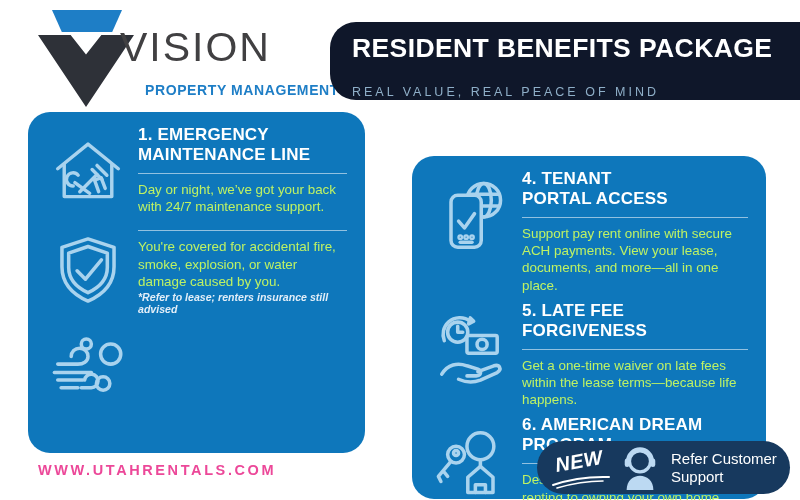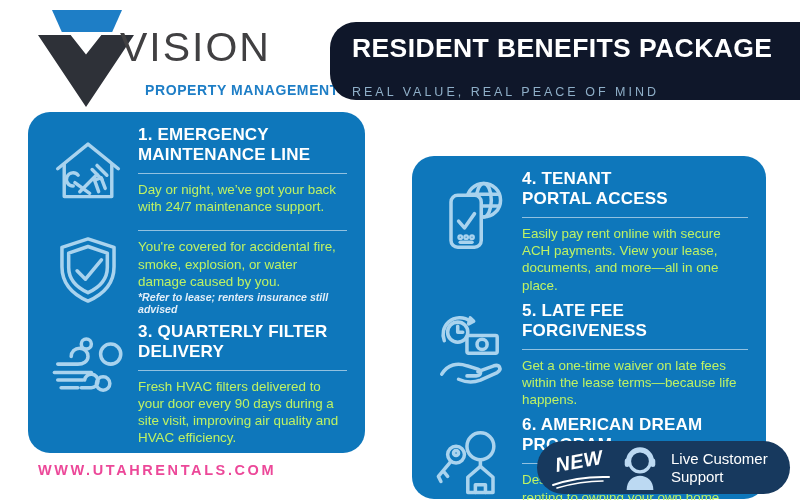--- a/index.html
+++ b/index.html
@@ -107,26 +107,20 @@
         <circle cx="48" cy="19" r="6"></circle>
         <circle cx="77" cy="31" r="12"></circle>
         <circle cx="68" cy="66" r="8"></circle>
         <path d="M30 34 a10 10 0 1 1 20 0 c0 6 -6 9 -12 9 H14"></path>
         <path d="M10 53 h44"></path>
         <path d="M14 62 h30"></path>
         <path d="M18 71 h20"></path>
         <path d="M46 62 a8 8 0 1 1 8 9 H42"></path>
       </svg>
     </div>
-    <div class="benefit-content">
-      <h3 class="benefit-title">3. QUARTERLY FILTER
-DELIVERY</h3>
-      <hr class="divider">
-      <p class="benefit-body">Fresh HVAC filters delivered to your door every 90 days during a site visit, improving air quality and HVAC efficiency.</p>
-    </div>
   </div>
 
 </div>
 
 <div class="panel panel-right">
 
   <div class="benefit">
     <div class="icon-box">
       <svg width="84" height="84" viewBox="0 0 100 100">
         <circle cx="64" cy="30" r="20"></circle>
@@ -137,21 +131,21 @@
         <circle cx="36" cy="74" r="1.4"></circle>
           <circle cx="43" cy="74" r="1.4"></circle>
           <circle cx="50" cy="74" r="1.4"></circle>
         <path d="M36 80 h14"></path>
       </svg>
     </div>
     <div class="benefit-content">
       <h3 class="benefit-title">4. TENANT
 PORTAL ACCESS</h3>
       <hr class="divider">
-      <p class="benefit-body">Easily pay rent online with secure ACH payments. View your lease, documents, and more—all in one place.</p>
+      <p class="benefit-body">Support pay rent online with secure ACH payments. View your lease, documents, and more—all in one place.</p>
     </div>
   </div>
 
   <div class="benefit">
     <div class="icon-box">
       <svg width="84" height="84" viewBox="0 0 100 100">
         <circle cx="33" cy="30" r="12"></circle>
         <path d="M33 23 v7 h6"></path>
         <path d="M17 40 a20 20 0 0 1 5 -22 a20 20 0 0 1 26 -1"></path>
         <path d="M48 13 l4 4 -6 3 z" fill="#a9d3ee"></path>
@@ -203,14 +197,14 @@
   </div>
   <div class="headset-wrap">
     <svg width="42" height="44" viewBox="0 0 44 46">
       <circle cx="22" cy="16" r="11" fill="none" stroke="#bcd9f2" stroke-width="3.4"></circle>
       <path d="M9 16 a13 13 0 0 1 26 0" fill="none" stroke="#bcd9f2" stroke-width="3.4" stroke-linecap="round"></path>
       <rect x="6" y="13" width="5" height="9" rx="2.5" fill="#bcd9f2"></rect>
       <rect x="33" y="13" width="5" height="9" rx="2.5" fill="#bcd9f2"></rect>
       <path d="M8 46 c0 -10 7 -15 14 -15 c7 0 14 5 14 15 z" fill="#bcd9f2"></path>
     </svg>
   </div>
-  <div class="support-label">Live Customer Support</div>
+  <div class="support-label">Refer Customer Support</div>
 </div>
 
 </body></html>

